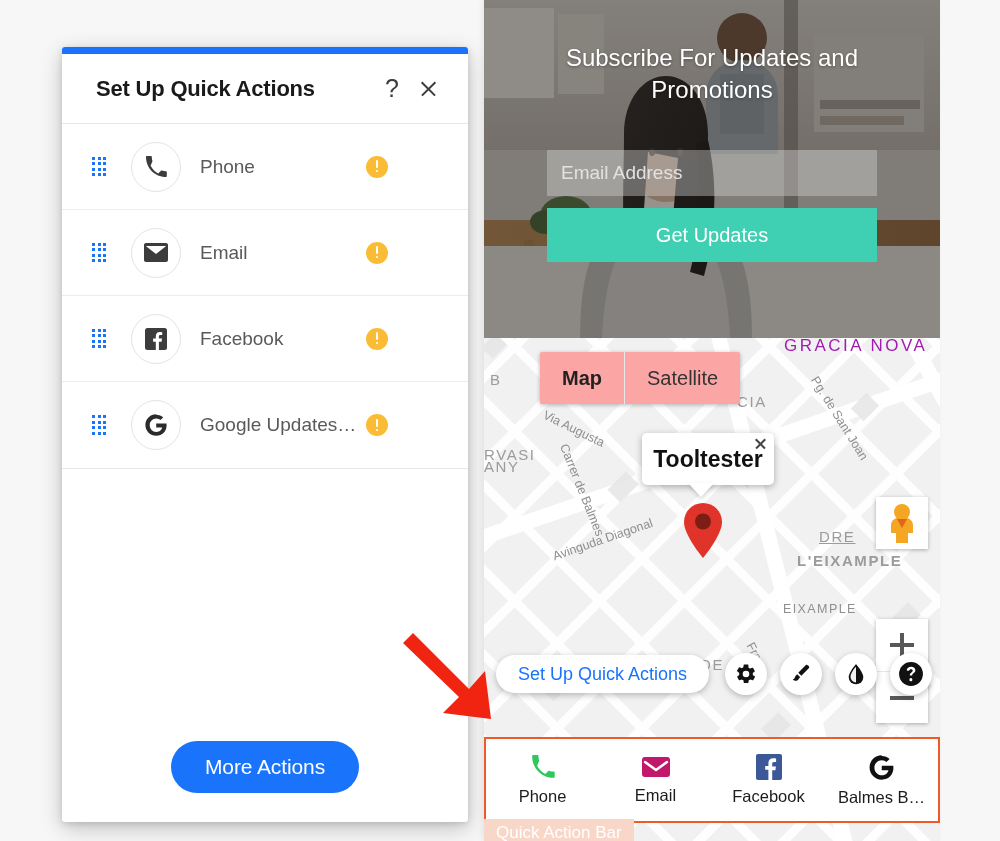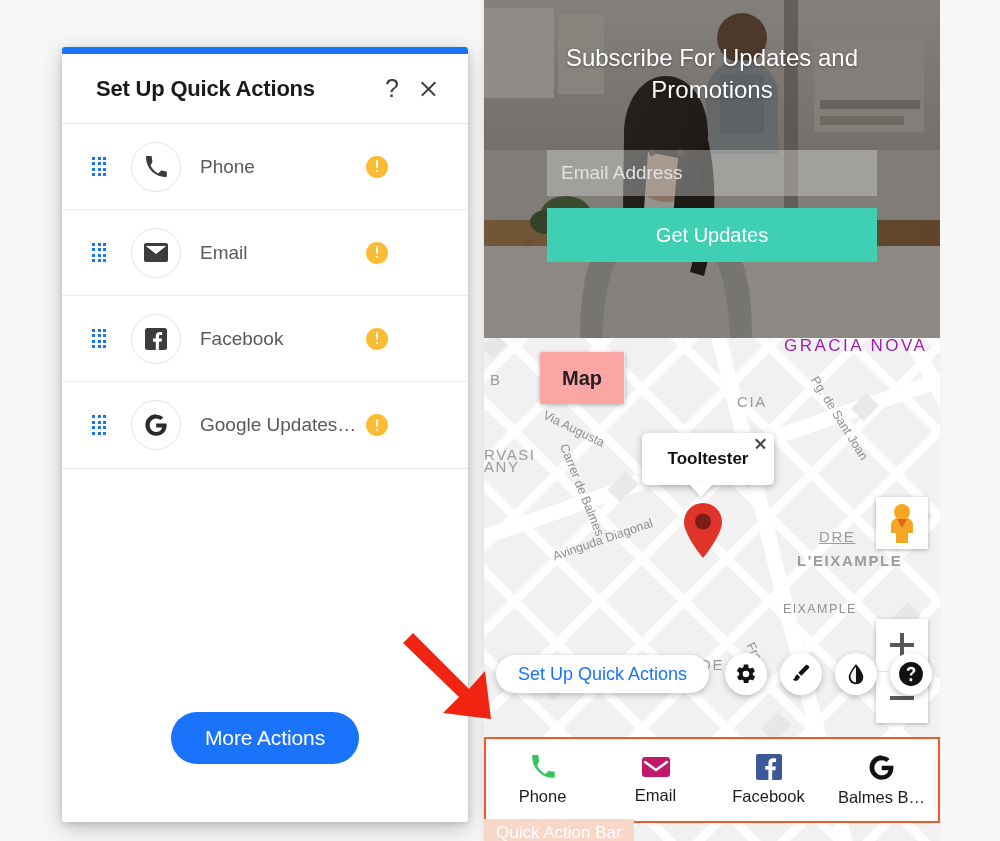--- a/index.html
+++ b/index.html
@@ -63,21 +63,21 @@
   .warn-badge:before{
     content:"";position:absolute;left:50%;top:4.5px;margin-left:-1.2px;
     width:2.4px;height:8px;background:#fff;border-radius:1px;
   }
   .warn-badge:after{
     content:"";position:absolute;left:50%;top:14.5px;margin-left:-1.2px;
     width:2.4px;height:2.4px;background:#fff;border-radius:50%;
   }
   .dialog-footer{
     position:absolute;left:0;bottom:0;width:100%;height:110px;
-    display:flex;justify-content:center;
+    display:flex;align-items:center;justify-content:center;
   }
   .more-actions-btn{
     background:#1a73fb;color:#fff;border:none;border-radius:26px;
     padding:0 34px;height:52px;font-size:21px;cursor:pointer;
     font-family:inherit;letter-spacing:-.1px;
   }
 
   
   .preview{
     position:absolute;left:484px;top:0;width:456px;height:841px;overflow:hidden;
@@ -132,21 +132,21 @@
     font-size:20px;color:#222;cursor:pointer;
   }
   .maptype .mt-map{font-weight:bold;border-right:1px solid #e6e6e6;}
   .maptype .mt-sat{color:#333;}
 
   .infowin{
     position:absolute;left:158px;top:95px;width:132px;height:52px;background:#fff;
     border-radius:5px;box-shadow:0 2px 7px rgba(0,0,0,.3);
     display:flex;align-items:center;justify-content:center;
   }
-  .infowin-text{font-size:17px;font-weight:bold;color:#111;}
+  .infowin-text{font-size:23px;font-weight:bold;color:#111;}
   .infowin-close{
     position:absolute;right:7px;top:4px;width:13px;height:13px;cursor:pointer;
   }
   .infowin-close:before,.infowin-close:after{
     content:"";position:absolute;left:0;top:6px;width:13px;height:1.5px;background:#444;
   }
   .infowin-close:before{transform:rotate(45deg);}
   .infowin-close:after{transform:rotate(-45deg);}
   .infowin-tail{
     position:absolute;left:204px;top:145px;width:0;height:0;
@@ -454,20 +454,21 @@
       <div class="map-label street" style="left:67px;top:212px;transform:rotate(-19deg);transform-origin:left top;">Avinguda Diagonal</div>
       <div class="map-label mid" style="left:335px;top:190px;text-decoration:underline;">DRE</div>
       <div class="map-label mid" style="left:313px;top:214px;font-weight:bold;">L'EIXAMPLE</div>
       <div class="map-label street" style="left:299px;top:264px;letter-spacing:1.4px;">EIXAMPLE</div>
       <div class="map-label mid" style="left:129px;top:290px;margin-top:41px;">L'ANTIGA</div>
       <div class="map-label mid" style="left:216px;top:318px;">DE</div>
       <div class="map-label street" style="left:272px;top:302px;transform:rotate(62deg);transform-origin:left top;">Franç</div>
 
       <div class="maptype">
         <div class="mt-map">Map</div>
+        <div class="mt-sat">Satellite</div>
       </div>
 
       <div class="infowin">
         <span class="infowin-text">Tooltester</span>
         <span class="infowin-close"></span>
       </div>
       <div class="infowin-tail"></div>
       <svg style="position:absolute;left:200px;top:165px;" width="38" height="55" viewBox="0 0 38 55">
         <path d="M19 0C8.5 0 0 8.5 0 19c0 13.5 19 36 19 36s19-22.5 19-36C38 8.5 29.5 0 19 0z" fill="#e0342a"></path>
         <circle cx="19" cy="18.5" r="8" fill="#7b1e16"></circle>

